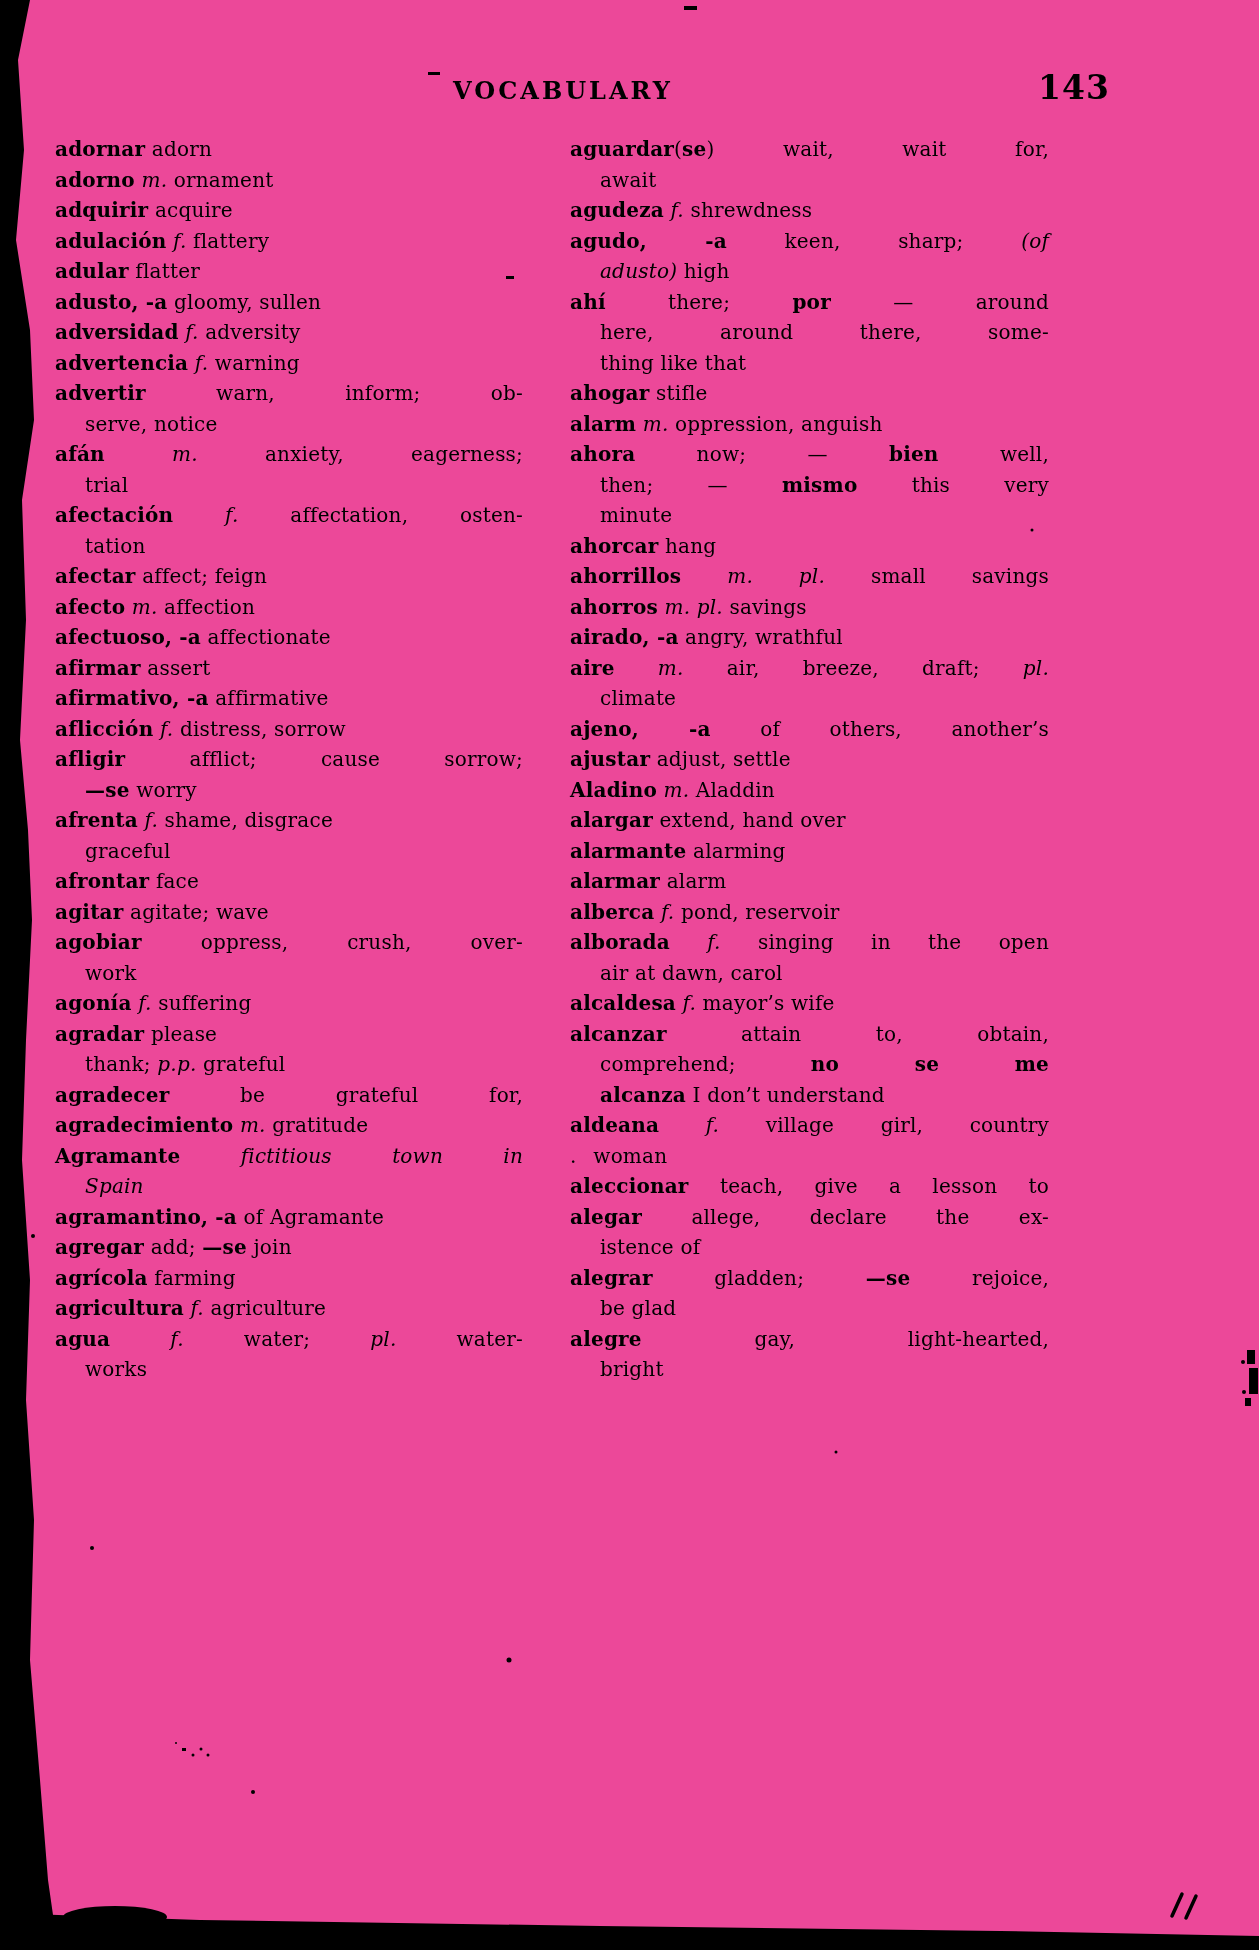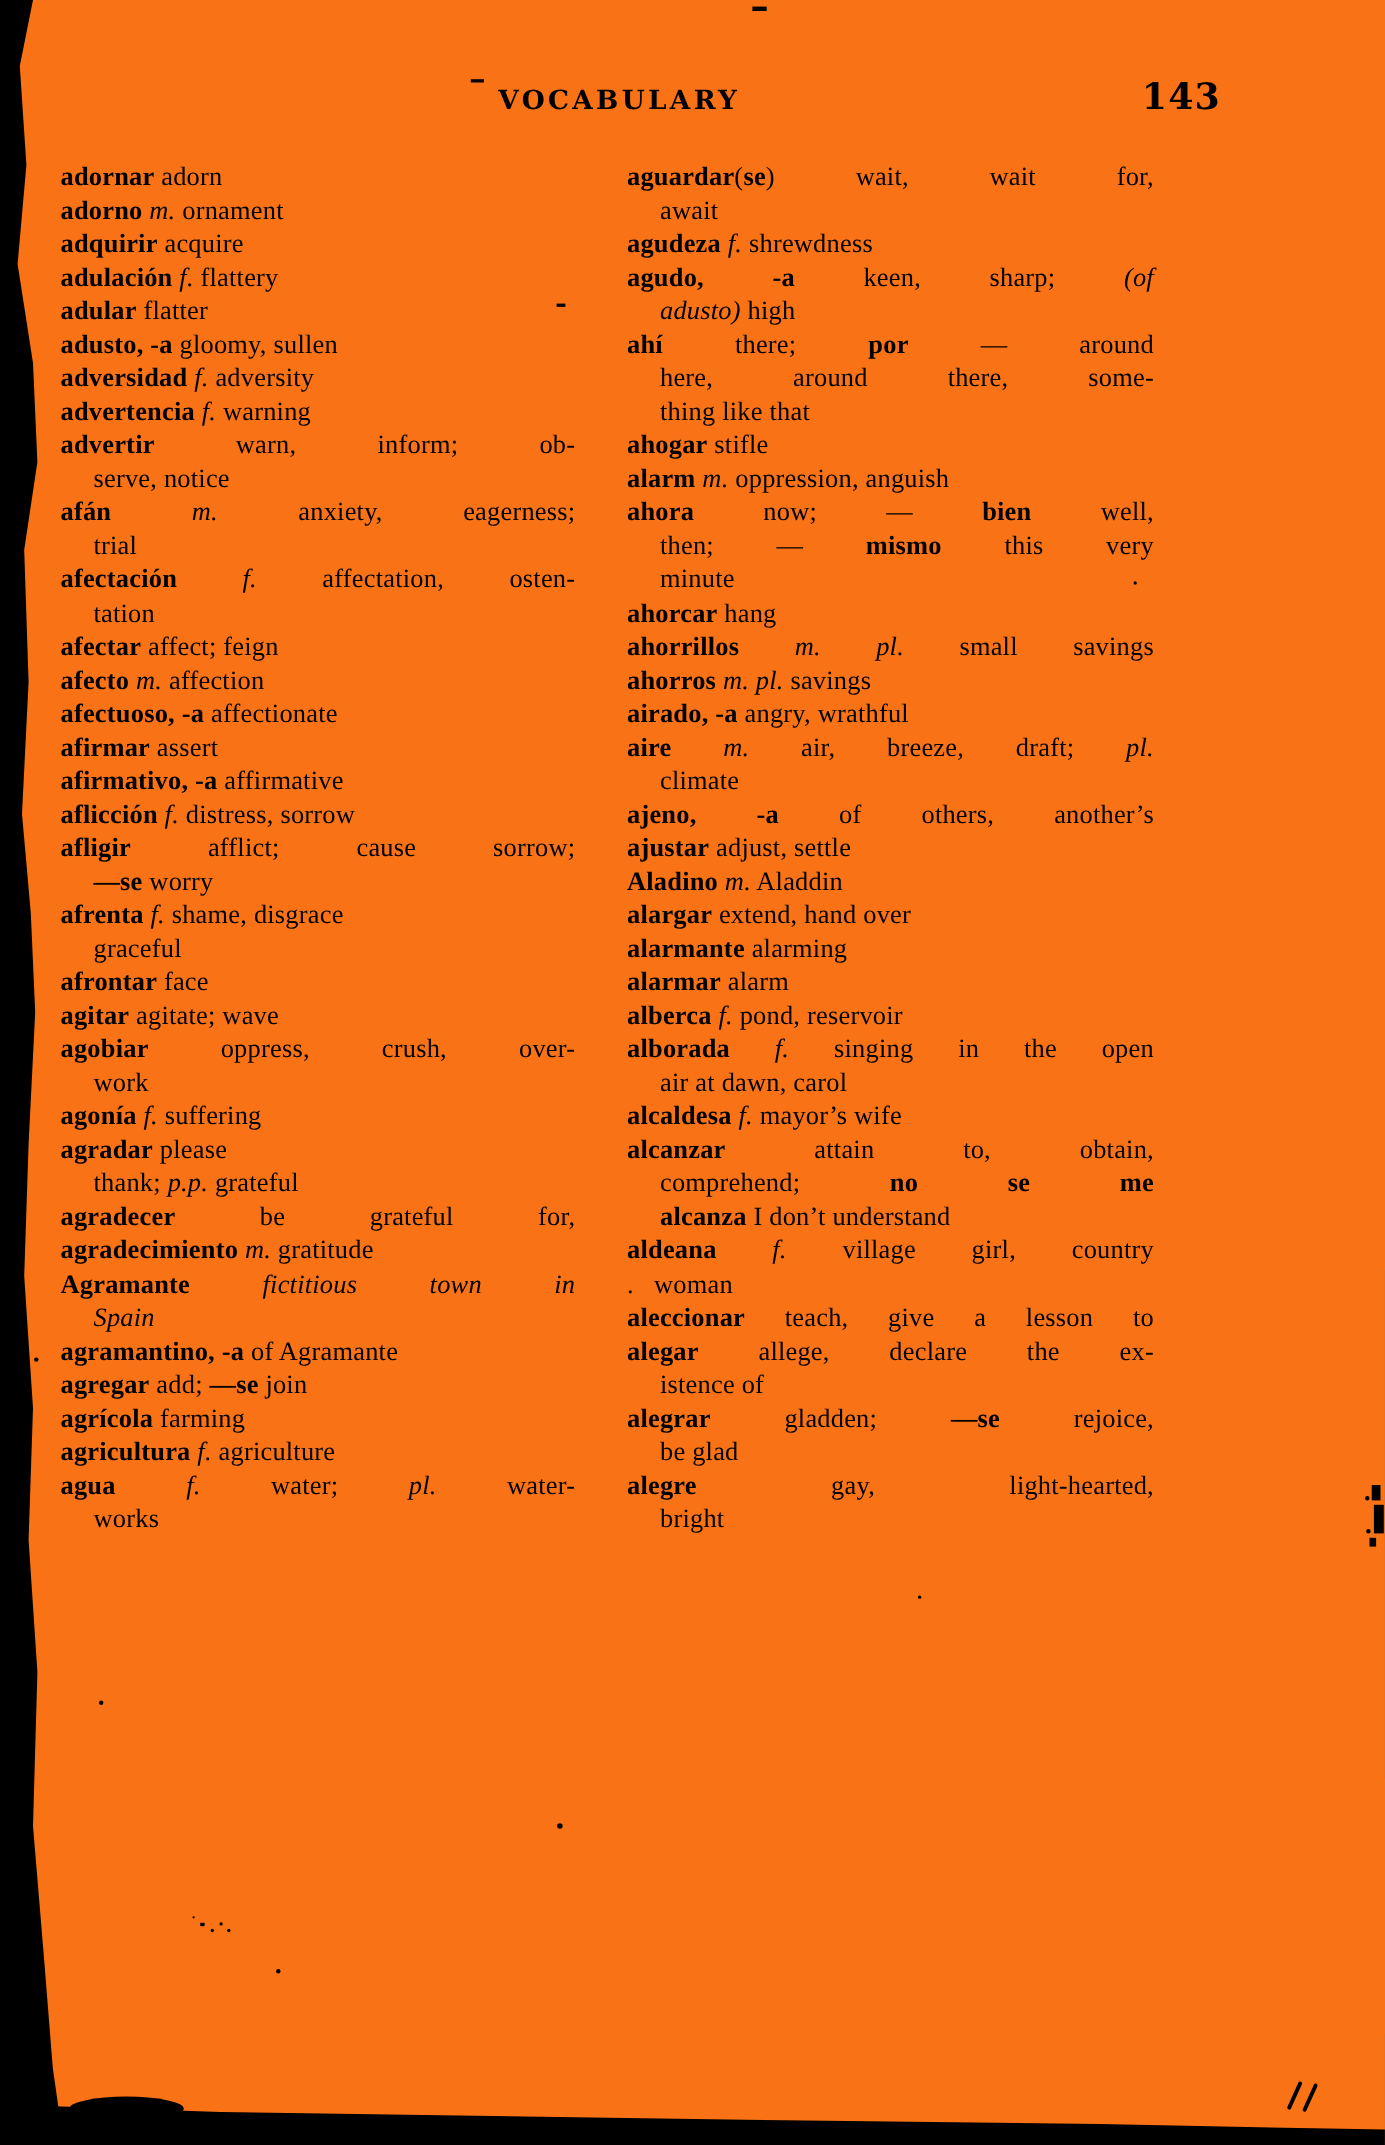--- a/index.html
+++ b/index.html
@@ -1,35 +1,35 @@
 <!DOCTYPE html>
 <html><head>
 <meta charset="utf-8">
 <style>
   html,body{margin:0;padding:0;background:#777;}
   .page{
     position:relative;
     width:1259px;height:1950px;
-    background:#f97316;
+    background:#ec4899;
     overflow:hidden;
     font-family:"DejaVu Serif","Liberation Serif",serif;
     color:#000;
   }
   .artifacts{position:absolute;left:0;top:0;width:1259px;height:1950px;pointer-events:none;}
   .hdr-title{
     position:absolute;top:74px;left:563px;transform:translateX(-50%);
     font-size:24px;font-weight:bold;letter-spacing:3px;line-height:34px;white-space:nowrap;
   }
   .hdr-num{
     position:absolute;top:66px;left:1038px;
     font-size:33px;font-weight:bold;line-height:44px;letter-spacing:1px;
   }
   .col{
-    position:absolute;top:146px;
-    font-size:24px;letter-spacing:0.2px;font-family:Liberation Serif, serif;
+    position:absolute;top:134px;
+    font-size:20px;letter-spacing:0.2px;
   }
   .col-left{left:55px;width:468px;}
   .col-right{left:570px;width:479px;}
   .entry{margin:0;padding:0;}
   .line{
     height:30.5px;line-height:30.5px;
     white-space:normal;overflow:visible;
   }
   .line.ind{padding-left:30px;}
   .line.jst{text-align:justify;text-align-last:justify;}

